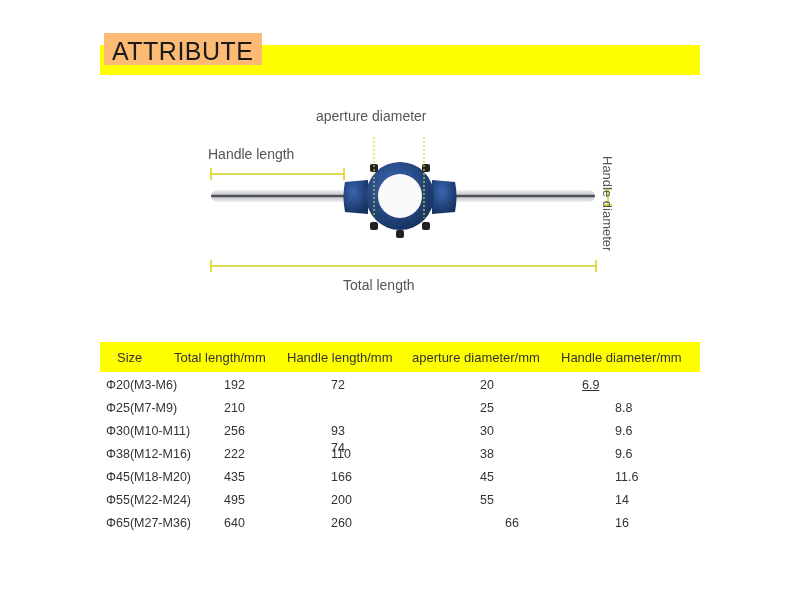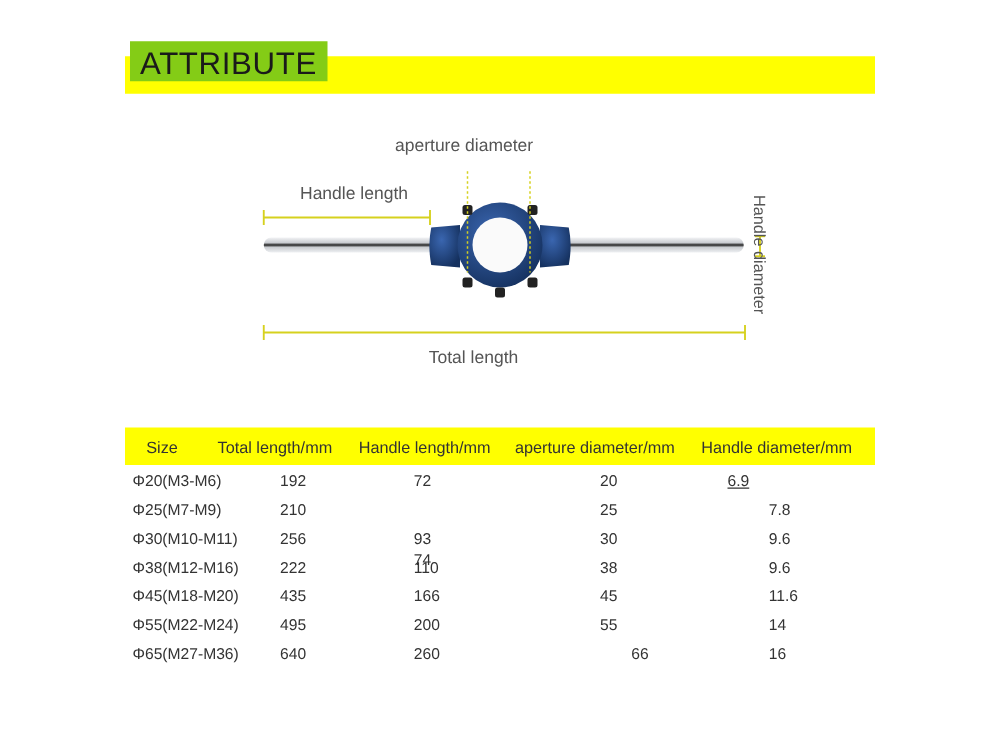--- a/index.html
+++ b/index.html
@@ -1,18 +1,18 @@
 <!DOCTYPE html>
 <html><head>
 <meta charset="utf-8">
 <style>
   html,body{margin:0;padding:0;}
   body{width:800px;height:600px;background:#ffffff;position:relative;overflow:hidden;font-family:"Liberation Sans","DejaVu Sans",sans-serif;color:#333;}
   .hdr-bar{position:absolute;left:100px;top:45px;width:600px;height:30px;background:#ffff00;}
-  .hdr-label{position:absolute;left:104px;top:33px;height:32px;padding:0 8px;background:#84cc16;font-size:25px;color:#1a1a1a;line-height:36px;letter-spacing:0.5px;}
+  .hdr-label{position:absolute;left:104px;top:33px;height:32px;padding:0 8px;background:#fdba74;font-size:25px;color:#1a1a1a;line-height:36px;letter-spacing:0.5px;}
   .diagram{position:absolute;left:0;top:0;width:800px;height:320px;padding-left:20px;}
   .lbl{position:absolute;font-size:14px;color:#555;white-space:nowrap;}
   .lbl-vert{position:absolute;font-size:13px;color:#555;writing-mode:vertical-rl;white-space:nowrap;}
   .tbl-head{position:absolute;left:100px;top:342px;width:600px;height:30px;background:#ffff00;text-align:center;}
   .th{position:absolute;top:8px;font-size:13px;color:#333;white-space:nowrap;}
   .row{position:absolute;left:0;width:800px;height:23px;}
   .td{position:absolute;font-size:12.5px;color:#333;white-space:nowrap;}
 </style>
 </head>
 <body>
@@ -59,21 +59,21 @@
 
     <line x1="588" y1="189" x2="588" y2="205" stroke="#d6d11e" stroke-width="1.5"></line>
     <line x1="584" y1="189" x2="592" y2="189" stroke="#d6d11e" stroke-width="1.5"></line>
     <line x1="584" y1="205" x2="592" y2="205" stroke="#d6d11e" stroke-width="1.5"></line>
 
     <line x1="191" y1="266" x2="576" y2="266" stroke="#d6d11e" stroke-width="1.5"></line>
     <line x1="191" y1="260" x2="191" y2="272" stroke="#d6d11e" stroke-width="1.5"></line>
     <line x1="576" y1="260" x2="576" y2="272" stroke="#d6d11e" stroke-width="1.5"></line>
   </svg>
   <div class="lbl" style="left:316px;top:108px;">aperture diameter</div>
-  <div class="lbl" style="left:208px;top:146px;margin-left:32px;">Handle length</div>
+  <div class="lbl" style="left:208px;top:146px;">Handle length</div>
   <div class="lbl-vert" style="left:600px;top:156px;">Handle diameter</div>
   <div class="lbl" style="left:343px;top:277px;">Total length</div>
 </div>
 
 <div class="tbl-head">
   <div class="th" style="left:17px;">Size</div>
   <div class="th" style="left:74px;">Total length/mm</div>
   <div class="th" style="left:187px;">Handle length/mm</div>
   <div class="th" style="left:312px;">aperture diameter/mm</div>
   <div class="th" style="left:461px;">Handle diameter/mm</div>
@@ -85,21 +85,21 @@
     <div class="td" style="left:224px;">192</div>
     <div class="td" style="left:331px;">72</div>
     <div class="td" style="left:480px;">20</div>
     <div class="td" style="left:582px;text-decoration:underline;">6.9</div>
   </div>
   <div class="row" style="top:401px;">
     <div class="td" style="left:106px;">Φ25(M7-M9)</div>
     <div class="td" style="left:224px;">210</div>
     <div class="td" style="left:331px;margin-top:40px;">74</div>
     <div class="td" style="left:480px;">25</div>
-    <div class="td" style="left:615px;">7.8</div>
+    <div class="td" style="left:615px;">8.8</div>
   </div>
   <div class="row" style="top:424px;">
     <div class="td" style="left:106px;">Φ30(M10-M11)</div>
     <div class="td" style="left:224px;">256</div>
     <div class="td" style="left:331px;">93</div>
     <div class="td" style="left:480px;">30</div>
     <div class="td" style="left:615px;">9.6</div>
   </div>
   <div class="row" style="top:447px;">
     <div class="td" style="left:106px;">Φ38(M12-M16)</div>

